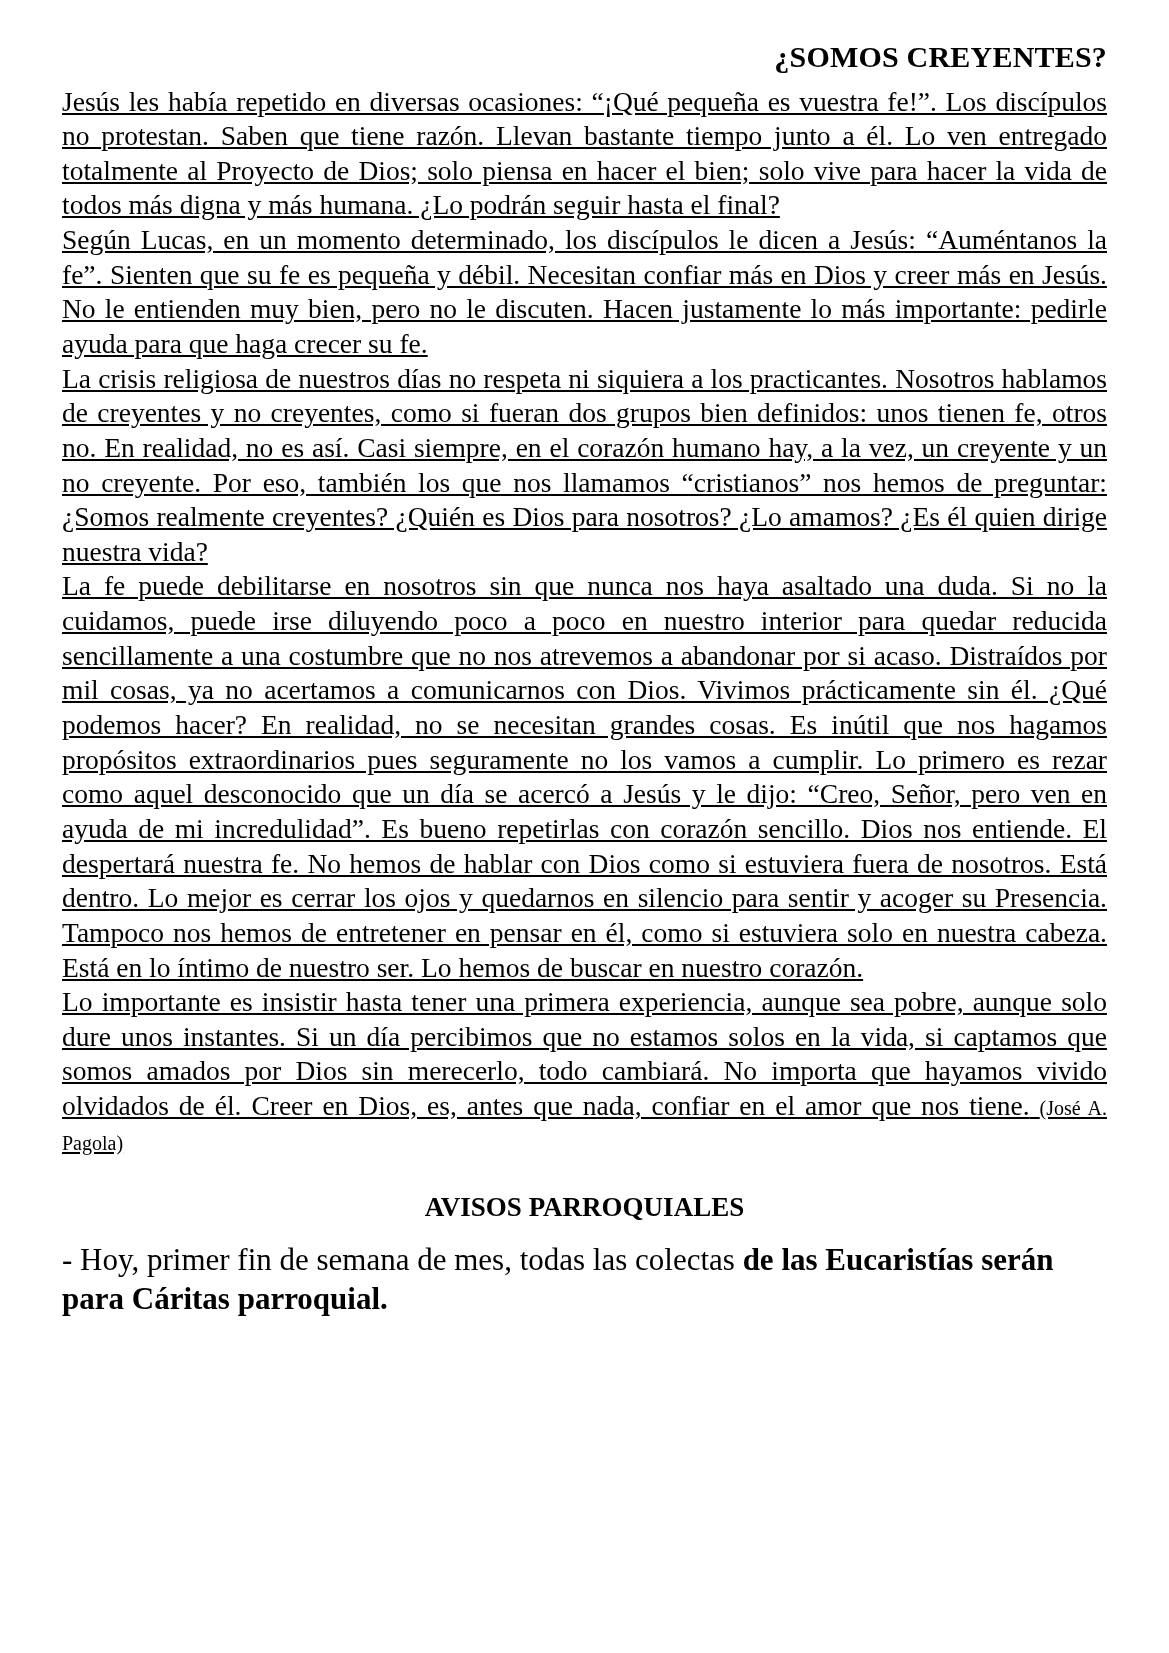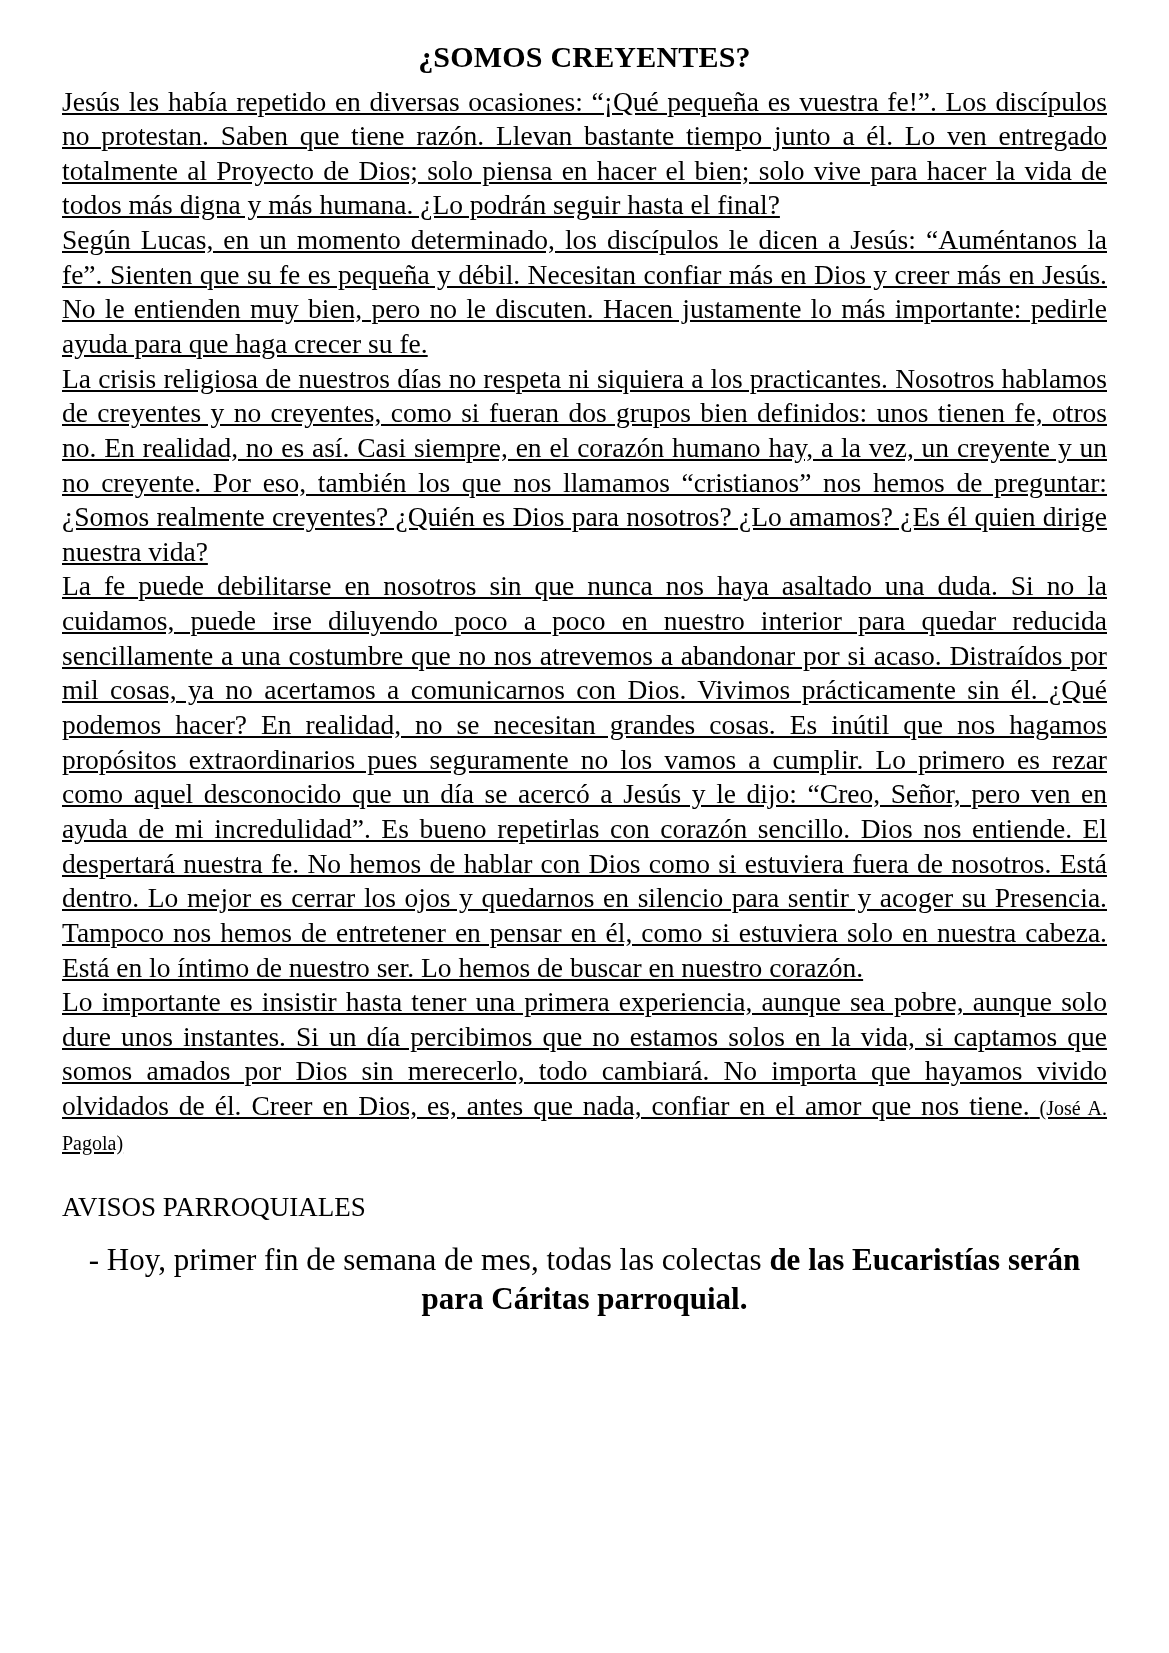--- a/index.html
+++ b/index.html
@@ -13,21 +13,21 @@
     font-family: "Liberation Serif", "DejaVu Serif", serif;
     color: #000000;
   }
   .page {
     width: 1169px;
     min-height: 1653px;
     box-sizing: border-box;
     padding: 40px 62px 30px 62px;
   }
   .doc-title {
-    text-align: center;
+    text-align: right;
     font-weight: bold;
     font-size: 30px;
     letter-spacing: 0.2px;
     margin: 0 0 10px 0;
     line-height: 1.15;
   }
   .body-text {
     font-size: 27.5px;
     line-height: 1.26;
     text-align: justify;
@@ -37,28 +37,29 @@
   }
   .para {
     margin: 0;
     text-indent: 0;
     text-decoration: underline;
   }
   .credit {
     font-size: 20px;
   }
   .section-title {
-    font-weight: normal;
+    text-align: center;
+    font-weight: bold;
     font-size: 27px;
     margin: 34px 0 18px 0;
   }
   .notice {
     font-size: 31px;
     line-height: 1.25;
-    text-align: center;
+    text-align: left;
     margin: 0;
   }
   .notice b {
     font-weight: bold;
   }
 </style>
 </head>
 <body>
 
 <div class="page">

